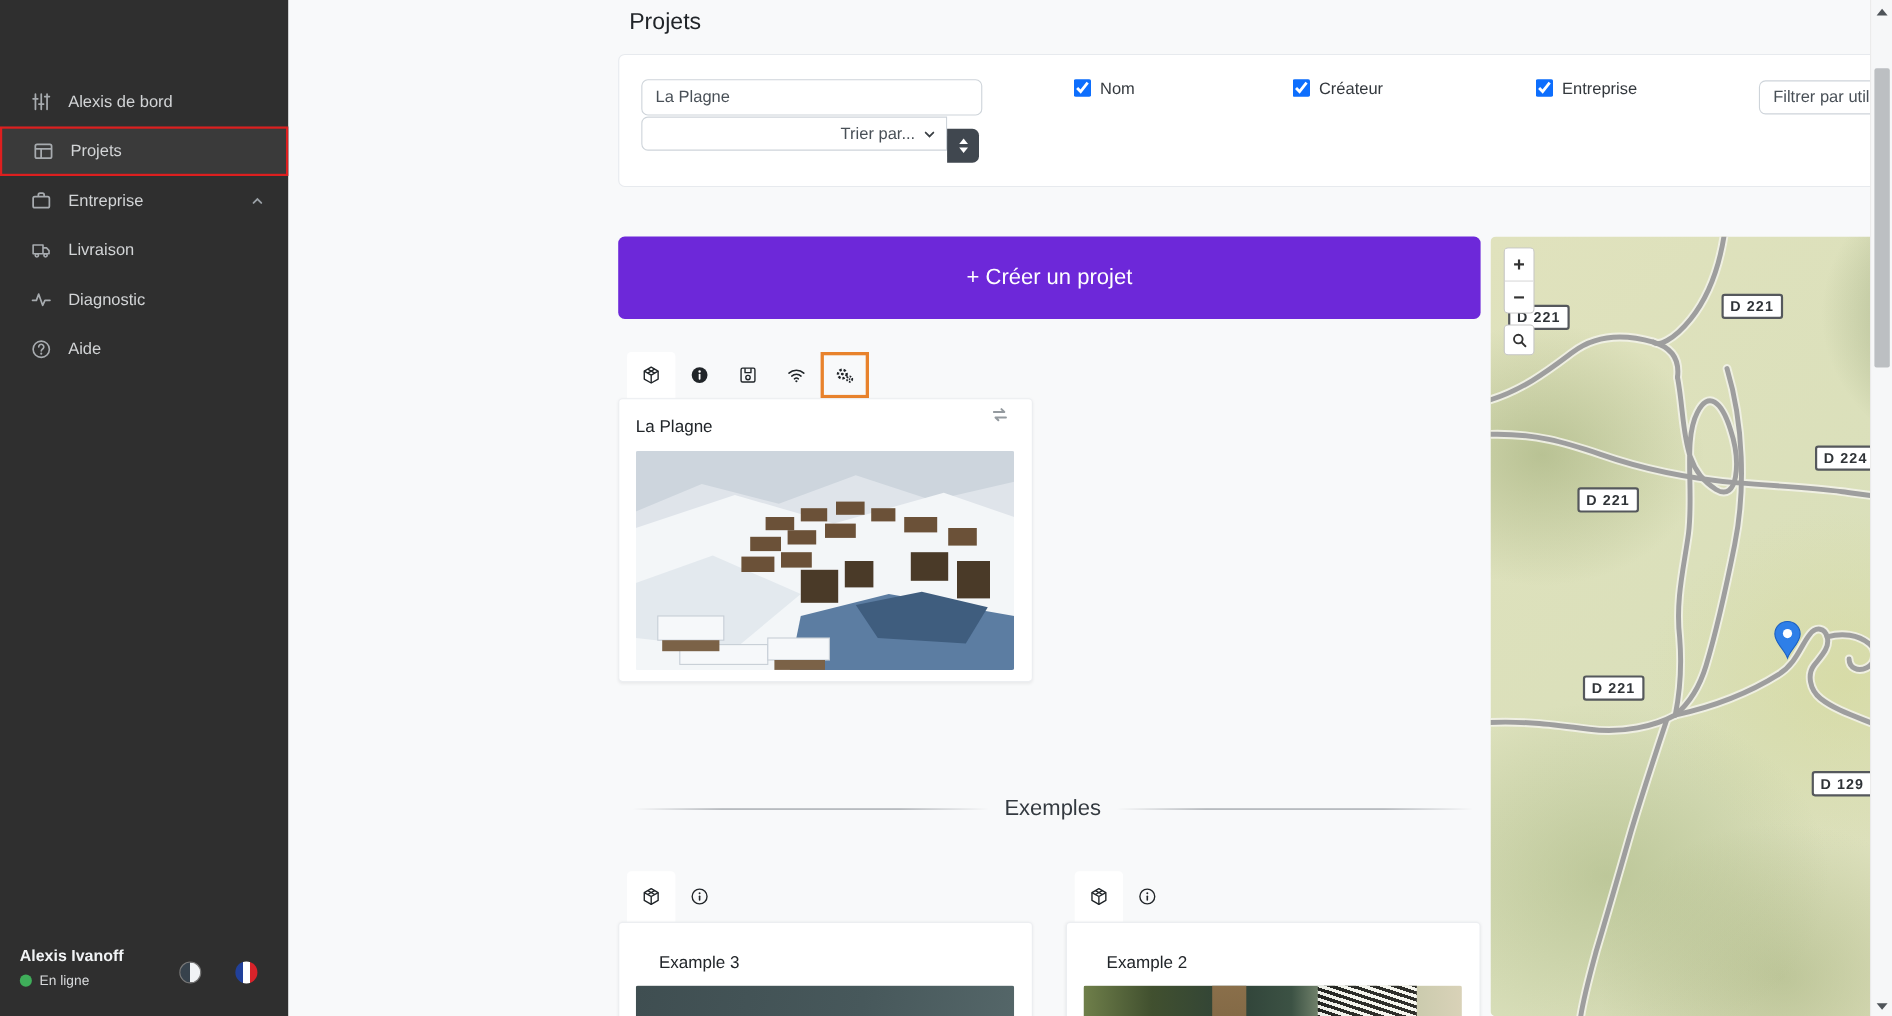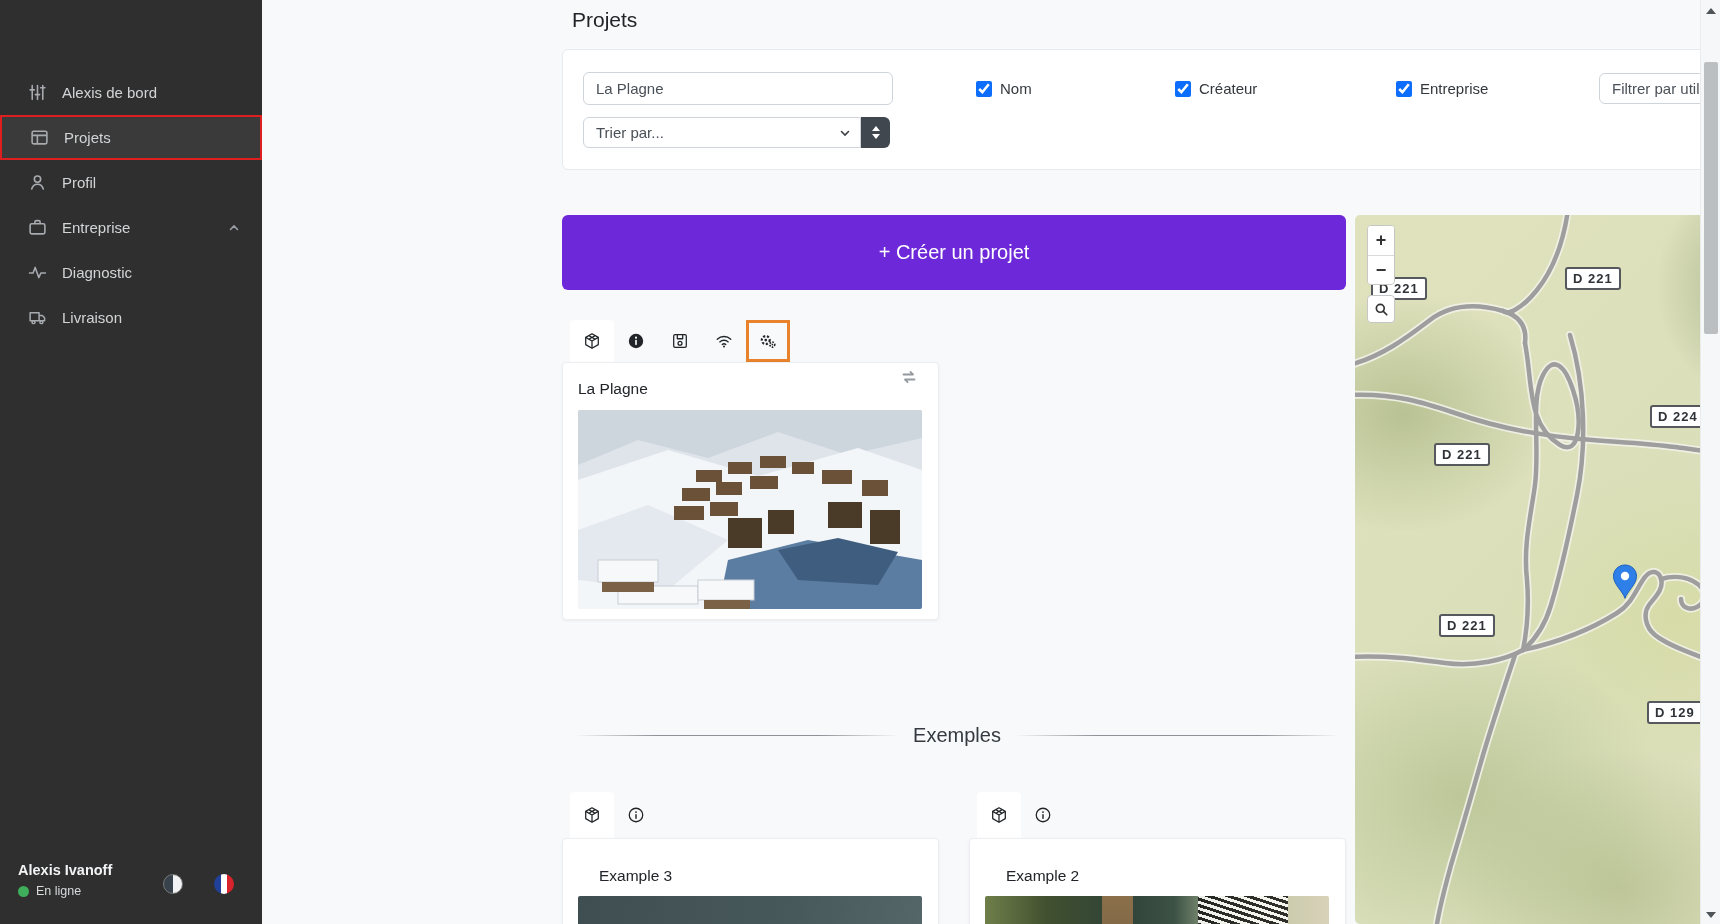--- a/index.html
+++ b/index.html
@@ -24,25 +24,25 @@
   .flag-fr { position:absolute; left:214px; top:30px; width:20px; height:20px; border-radius:50%; overflow:hidden; background:linear-gradient(90deg,#21409a 33.4%,#fff 33.4% 66.7%,#d8232a 66.7%); cursor:pointer; }
 
   
   .main { position:absolute; left:262px; top:0; right:0; bottom:0; background:#f8f9fa; }
   .page-title { position:absolute; left:310px; top:8px; font-size:21px; font-weight:500; color:#212529; }
 
   .filter-card { position:absolute; left:300px; top:49px; width:1363px; height:121px; background:#fff; border:1px solid #e7eaee; border-radius:6px; }
   .search-input { position:absolute; left:20px; top:22px; width:310px; height:33px; border:1px solid #ced4da; border-radius:6px; padding:0 12px; font-size:15px; color:#495057; background:#fff; font-family:"Liberation Sans",sans-serif; }
   .select-box { position:absolute; height:31px; border:1px solid #ced4da; border-radius:6px; background:#fff; display:flex; align-items:center; padding:0 28px 0 12px; font-size:15px; color:#495057; cursor:pointer; }
   .select-caret { position:absolute; right:9px; width:12px; height:12px; color:#3b4045; }
-  .sort-select { left:20px; top:67px; width:278px; border-radius:6px 0 0 6px; }
+  .sort-select { left:20px; top:56px; width:278px; border-radius:6px 0 0 6px;justify-content:flex-end; }
   .sort-btn { position:absolute; left:298px; top:67px; width:29px; height:31px; background:#40474f; border-radius:0 6px 6px 0; display:flex; flex-direction:column; align-items:center; justify-content:center; gap:3px; cursor:pointer; }
   .tri-up { width:0; height:0; border-left:4px solid transparent; border-right:4px solid transparent; border-bottom:5px solid #fff; }
   .tri-down { width:0; height:0; border-left:4px solid transparent; border-right:4px solid transparent; border-top:5px solid #fff; }
-  .chk-group { position:absolute; top:22px; height:33px; display:flex; align-items:center; gap:8px; font-size:15px; color:#33383d; }
+  .chk-group { position:absolute; top:22px; height:33px; display:flex; gap:8px; font-size:15px; color:#33383d; }
   .chk-group input { width:16px; height:16px; accent-color:#0d6efd; cursor:pointer; }
   .chk-nom { left:413px; } .chk-createur { left:612px; } .chk-entreprise { left:833px; }
   .user-filter { left:1036px; top:23px; width:306px; }
 
   .create-btn { position:absolute; left:300px; top:215px; width:784px; height:75px; background:#6d28d9; border:none; border-radius:6px; color:#fff; font-size:20px; font-family:"Liberation Sans",sans-serif; cursor:pointer; }
 
   
   .tab-row { position:absolute; display:flex; }
   .tab-row-1 { left:308px; top:320px; }
   .tab { width:44px; height:42px; display:flex; align-items:center; justify-content:center; color:#1f2428; cursor:pointer; }
@@ -125,66 +125,67 @@
     <div class="menu-item active">
       <span class="mi-icon">
         <svg viewBox="0 0 18 18" fill="none" stroke="currentColor" stroke-width="1.5" stroke-linejoin="round">
             <rect x="2" y="3" width="14" height="12" rx="1.5"></rect>
             <path d="M2 7h14M7 7v8"></path>
           </svg>
       </span>
       <span class="mi-label">Projets</span>
     </div>
 
-    <div class="menu-item">
-      <span class="mi-icon">
-        <svg viewBox="0 0 18 18" fill="none" stroke="currentColor" stroke-width="1.5" stroke-linecap="round">
-            <circle cx="9" cy="5.8" r="3"></circle>
-            <path d="M3.5 15.2c.9-3.1 3-4.6 5.5-4.6s4.6 1.5 5.5 4.6"></path>
-          </svg>
-      </span>
-      <span class="mi-label">Profil</span>
-    </div>
 
     <div class="menu-item">
       <span class="mi-icon">
         <svg viewBox="0 0 18 18" fill="none" stroke="currentColor" stroke-width="1.5" stroke-linejoin="round">
             <rect x="2" y="5.5" width="14" height="9.5" rx="1.5"></rect>
             <path d="M6.5 5.5V4A1.5 1.5 0 018 2.5h2A1.5 1.5 0 0111.5 4v1.5"></path>
           </svg>
       </span>
       <span class="mi-label">Entreprise</span>
       <span class="menu-caret">
         <svg viewBox="0 0 12 12" fill="none" stroke="currentColor" stroke-width="1.6" stroke-linecap="round">
             <path d="M2.5 7.5L6 4l3.5 3.5"></path>
           </svg>
       </span>
-    </div>
-
-    <div class="menu-item">
-      <span class="mi-icon">
-        <svg viewBox="0 0 18 18" fill="none" stroke="currentColor" stroke-width="1.5" stroke-linecap="round" stroke-linejoin="round">
-            <path d="M1.5 9.5h3.3l2-5.3 3.4 9.6 2-4.3h4.3"></path>
-          </svg>
-      </span>
-      <span class="mi-label">Diagnostic</span>
     </div>
 
     <div class="menu-item">
       <span class="mi-icon">
         <svg viewBox="0 0 18 18" fill="none" stroke="currentColor" stroke-width="1.4" stroke-linejoin="round">
             <path d="M2 4.5h8.5V12H2z"></path>
             <path d="M10.5 7h3l2.2 2.3V12h-5.2"></path>
             <circle cx="5.2" cy="13.4" r="1.4"></circle>
             <circle cx="12.7" cy="13.4" r="1.4"></circle>
           </svg>
       </span>
       <span class="mi-label">Livraison</span>
     </div>
 
+    <div class="menu-item">
+      <span class="mi-icon">
+        <svg viewBox="0 0 18 18" fill="none" stroke="currentColor" stroke-width="1.5" stroke-linecap="round" stroke-linejoin="round">
+            <path d="M1.5 9.5h3.3l2-5.3 3.4 9.6 2-4.3h4.3"></path>
+          </svg>
+      </span>
+      <span class="mi-label">Diagnostic</span>
+    </div>
+
+    <div class="menu-item">
+      <span class="mi-icon">
+        <svg viewBox="0 0 18 18" fill="none" stroke="currentColor" stroke-width="1.4">
+            <circle cx="9" cy="9" r="7"></circle>
+            <path d="M6.8 7a2.2 2.2 0 114 1.2c-.6.9-1.8 1.1-1.8 2.3" stroke-linecap="round"></path>
+            <circle cx="9" cy="12.8" r=".9" fill="currentColor" stroke="none"></circle>
+          </svg>
+      </span>
+      <span class="mi-label">Aide</span>
+    </div>
   </div>
 
   <div class="user-block">
     <div class="user-name">Alexis Ivanoff</div>
     <div class="user-status">
       <span class="dot-online"></span>
       <span>En ligne</span>
     </div>
     <div class="toggle-contrast"></div>
     <div class="flag-fr"></div>

